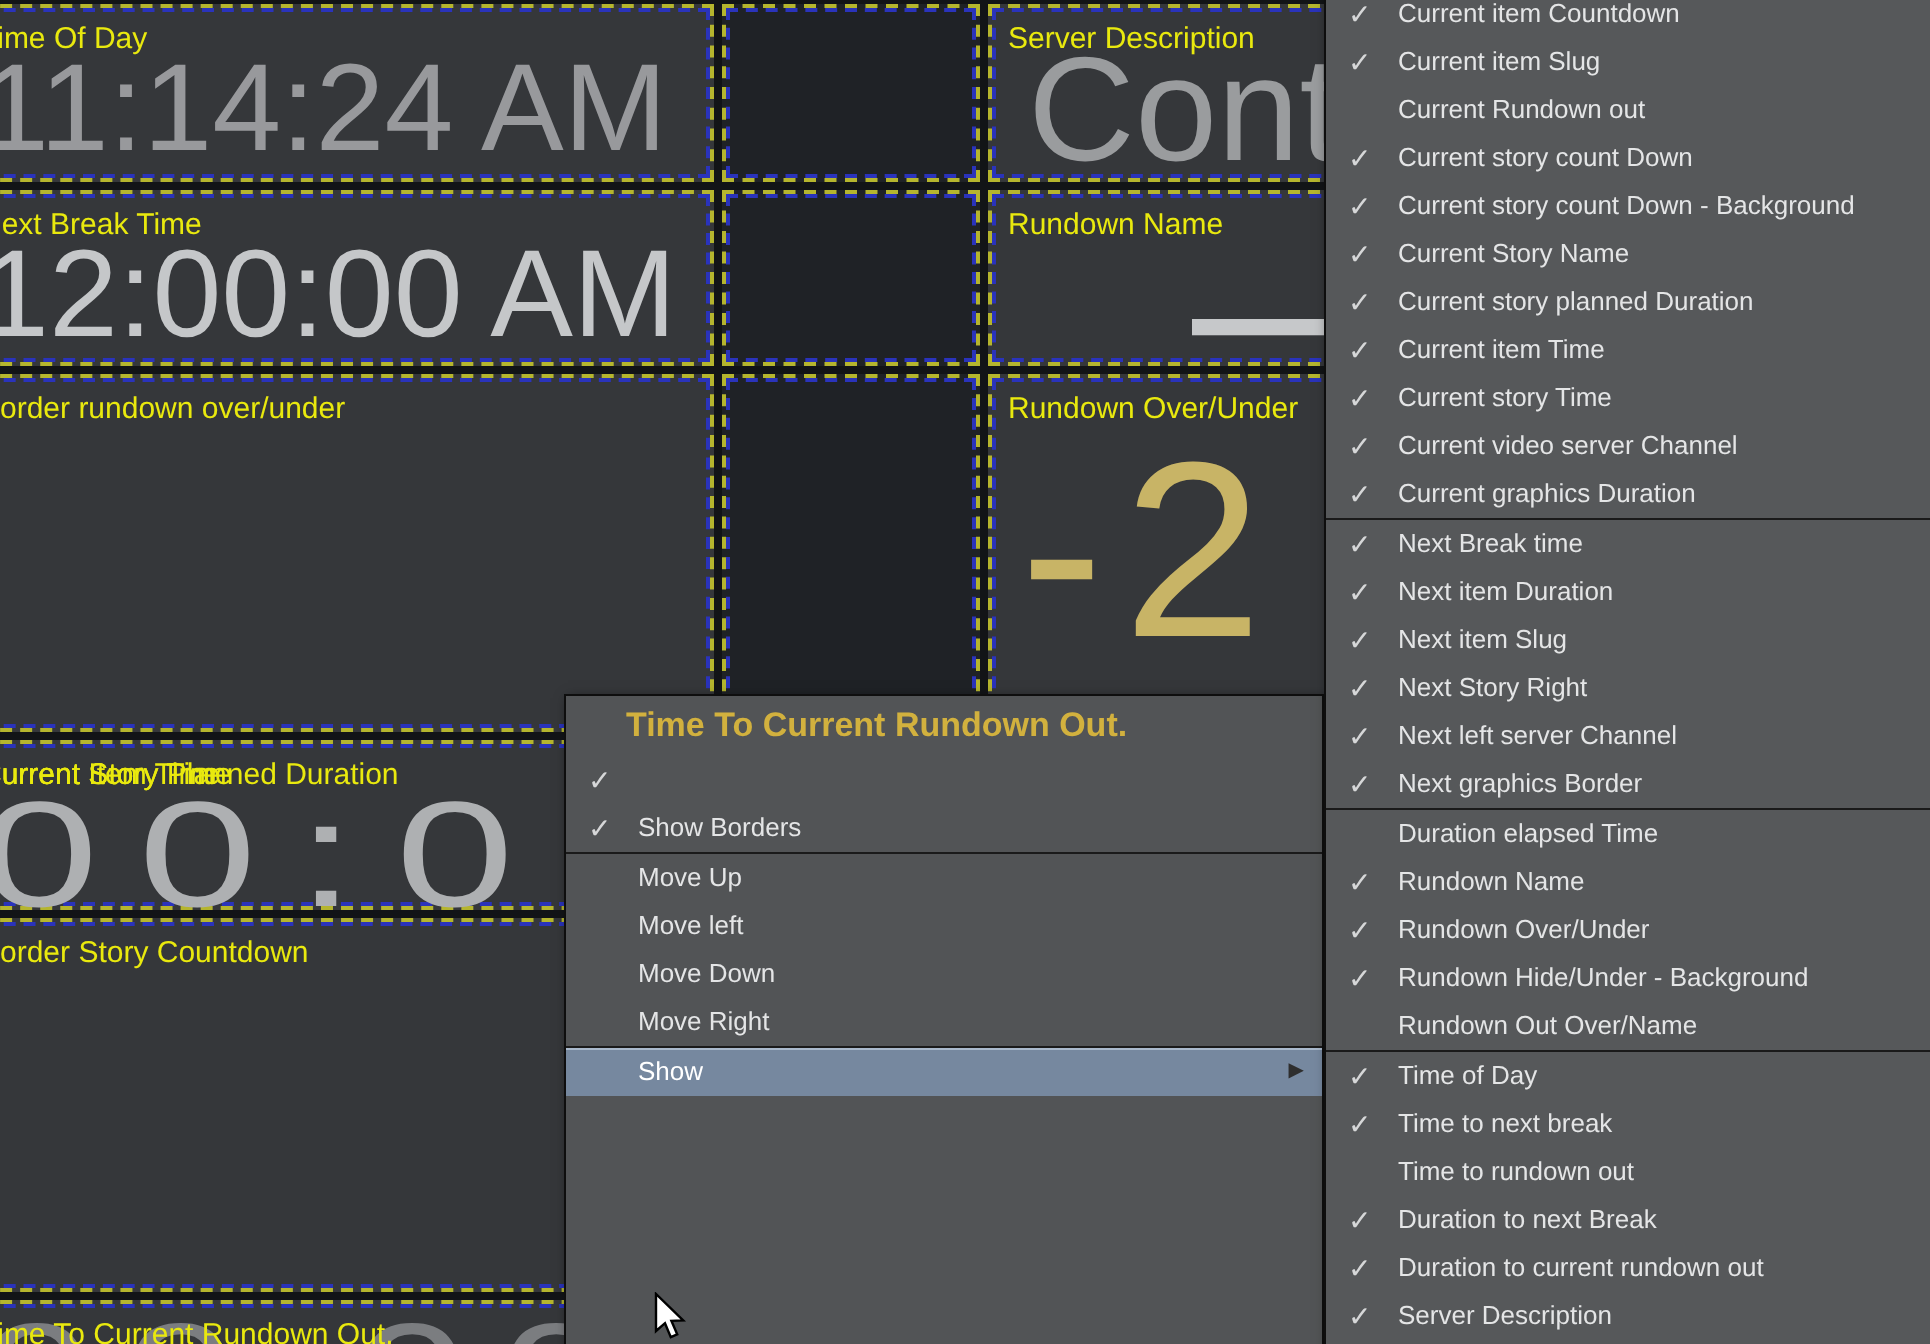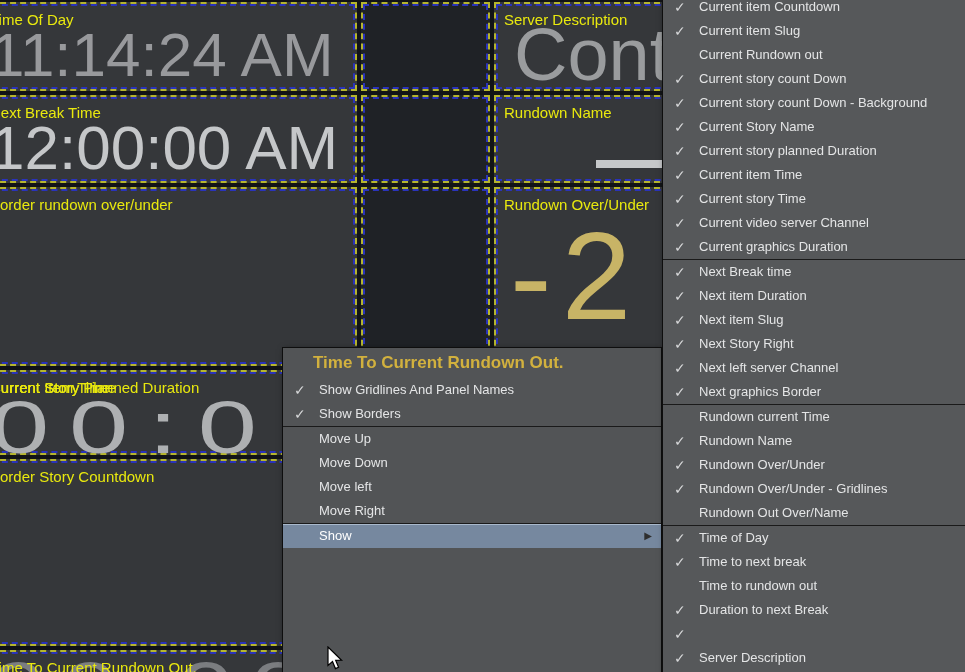--- a/index.html
+++ b/index.html
@@ -109,27 +109,27 @@
 
 <div class="panel" style="left:-20px;top:650px;width:377px;height:60px;">
   <div class="panel-label">Time To Current Rundown Out.</div>
   <div class="panel-value" style="left:8px;top:-2px;font-size:78px;letter-spacing:12px;color:#7b7d80;transform:scaleX(1.3);transform-origin:left top;z-index:1;">00:00:0</div>
 </div>
 
 <div class="menu" id="context-menu">
   <div class="menu-title">Time To Current Rundown Out.</div>
   <div id="context-menu-groups">
       <div class="menu-group">
-        <div class="menu-item"><span class="check">✓</span><span>Show Gridlines And Panel Names</span></div>
+        <div class="menu-item"><span class="check">✓</span></div>
         <div class="menu-item"><span class="check">✓</span><span>Show Borders</span></div>
       </div>
       <div class="menu-group">
         <div class="menu-item"><span class="check"></span><span>Move Up</span></div>
+        <div class="menu-item"><span class="check"></span><span>Move left</span></div>
         <div class="menu-item"><span class="check"></span><span>Move Down</span></div>
-        <div class="menu-item"><span class="check"></span><span>Move left</span></div>
         <div class="menu-item"><span class="check"></span><span>Move Right</span></div>
       </div>
       <div class="menu-group">
         <div class="menu-item highlight"><span class="check"></span><span>Show</span><span class="sub-arrow">▶</span></div>
       </div>
     </div>
 </div>
 
 <div class="menu" id="show-submenu">
   <div id="show-submenu-groups">
@@ -148,32 +148,32 @@
       </div>
       <div class="menu-group">
         <div class="menu-item"><span class="check">✓</span><span>Next Break time</span></div>
         <div class="menu-item"><span class="check">✓</span><span>Next item Duration</span></div>
         <div class="menu-item"><span class="check">✓</span><span>Next item Slug</span></div>
         <div class="menu-item"><span class="check">✓</span><span>Next Story Right</span></div>
         <div class="menu-item"><span class="check">✓</span><span>Next left server Channel</span></div>
         <div class="menu-item"><span class="check">✓</span><span>Next graphics Border</span></div>
       </div>
       <div class="menu-group">
-        <div class="menu-item"><span class="check"></span><span>Rundown current Time</span></div>
+        <div class="menu-item"><span class="check"></span><span>Duration elapsed Time</span></div>
         <div class="menu-item"><span class="check">✓</span><span>Rundown Name</span></div>
         <div class="menu-item"><span class="check">✓</span><span>Rundown Over/Under</span></div>
-        <div class="menu-item"><span class="check">✓</span><span>Rundown Over/Under - Gridlines</span></div>
+        <div class="menu-item"><span class="check">✓</span><span>Rundown Hide/Under - Background</span></div>
         <div class="menu-item"><span class="check"></span><span>Rundown Out Over/Name</span></div>
       </div>
       <div class="menu-group">
         <div class="menu-item"><span class="check">✓</span><span>Time of Day</span></div>
         <div class="menu-item"><span class="check">✓</span><span>Time to next break</span></div>
         <div class="menu-item"><span class="check"></span><span>Time to rundown out</span></div>
         <div class="menu-item"><span class="check">✓</span><span>Duration to next Break</span></div>
-        <div class="menu-item"><span class="check">✓</span></div>
+        <div class="menu-item"><span class="check">✓</span><span>Duration to current rundown out</span></div>
         <div class="menu-item"><span class="check">✓</span><span>Server Description</span></div>
       </div>
     </div>
 </div>
 
 <svg id="mouse-cursor" width="18" height="26" viewBox="0 0 18 26">
   <path d="M2,1 L2,19.5 L6.5,15.6 L9.4,22.6 L12.6,21.2 L9.7,14.4 L15.6,14.2 Z" fill="#ffffff" stroke="#000000" stroke-width="1.2"></path>
 </svg>
 
 </body></html>

